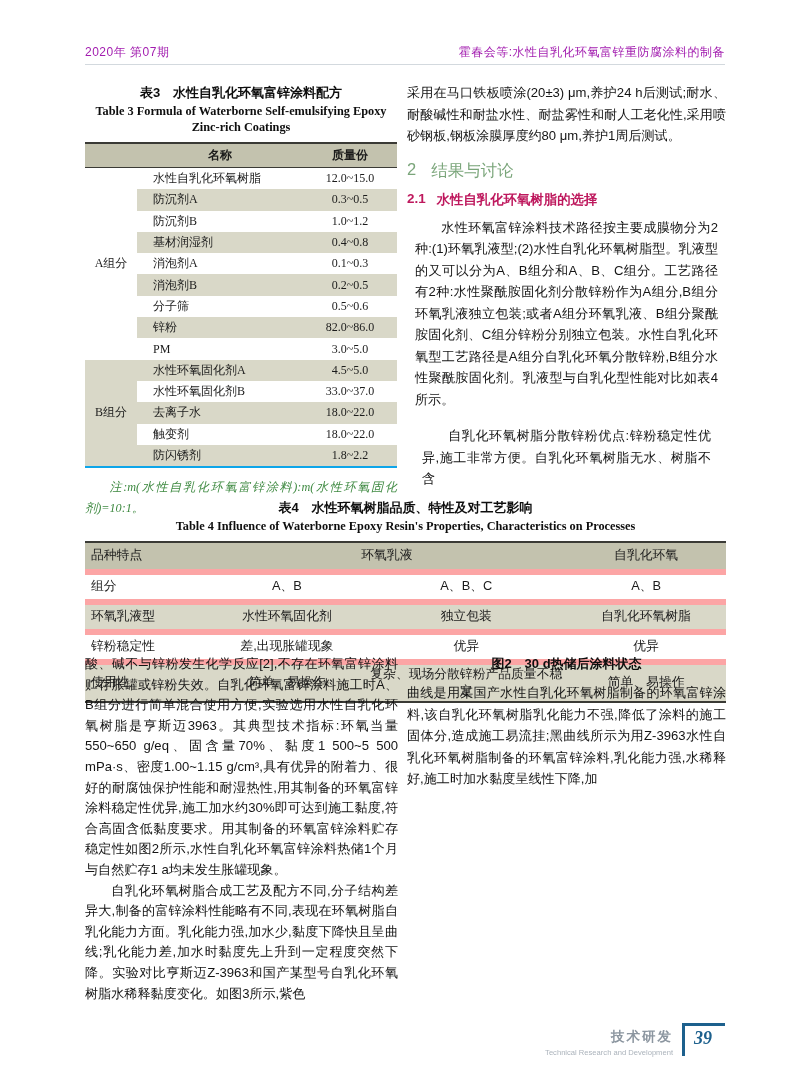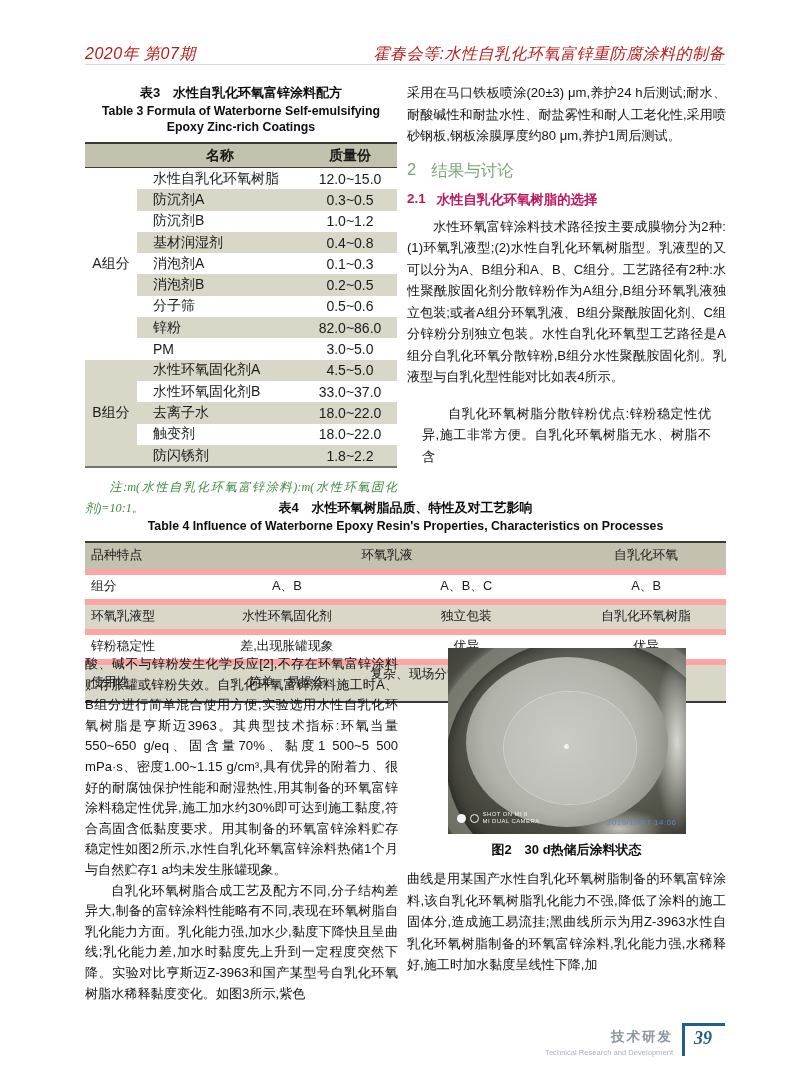--- a/index.html
+++ b/index.html
@@ -4,34 +4,34 @@
 <style>
   html,body { margin:0; padding:0; background:#e8e8e8; }
   .page {
     position:relative; width:794px; height:1077px; margin:0 auto;
     background:#ffffff; overflow:hidden;
     font-family:"Liberation Sans", sans-serif; color:#1b1b1b;
   }
   
   .hdr { position:absolute; left:85px; right:69px; top:44px;
          display:flex; justify-content:space-between;
-         font-size:16px; color:#b91c1c; letter-spacing:.5px;font-style:italic; }
+         font-size:12px; color:#a21caf; letter-spacing:.5px; }
   .hdr-rule { position:absolute; left:85px; right:69px; top:64px;
               border-top:1px solid #d3d9de; }
   
   .col-l { position:absolute; left:85px; top:84px; width:312px; }
   .col-r { position:absolute; left:407px; top:82px; width:319px; }
   
   .cap-cn { font-weight:bold; font-size:13px; text-align:center; color:#0e0e0e; line-height:17px; }
   .cap-en { font-weight:bold; font-size:12.3px; text-align:center; color:#0e0e0e;
-            font-family:Liberation Sans, sans-serif; line-height:15.5px; margin-top:3px; }
+            font-family:Liberation Serif, serif; line-height:15.5px; margin-top:3px; }
   
   table { border-collapse:collapse; }
-  .t3 { width:100%; margin-top:7px; font-size:14px;
-        border-top:2px solid #3a3a35; border-bottom:2px solid #737373; }
+  .t3 { width:100%; margin-top:7px; font-size:12px;
+        border-top:2px solid #3a3a35; border-bottom:2px solid #0ea5e9;font-family:Liberation Serif, serif; }
   .t3 thead tr { background:#c3c2ae; border-bottom:1px solid #3a3a35; }
   .t3 th { font-weight:bold; height:21px; }
   .t3 td { height:19.3px; }
   .t3 tbody tr:nth-child(even) { background:#d9d8c8; }
   .t3 .grp { width:50px; text-align:center; background:transparent; }
   .t3 .name { text-align:left; padding-left:16px; }
   .t3 .val { width:92px; text-align:center; }
   .note { margin-top:9px; font-size:12.2px; line-height:21px; color:#3f8a42;
           font-family:"Liberation Serif", serif; font-style:italic;
           text-align:justify; text-indent:2em; }
@@ -179,21 +179,21 @@
   <div class="col-r">
     <p class="para" style="margin:0;">采用在马口铁板喷涂(20±3) μm,养护24 h后测试;耐水、耐酸碱性和耐盐水性、耐盐雾性和耐人工老化性,采用喷砂钢板,钢板涂膜厚度约80 μm,养护1周后测试。</p>
     <div class="sec">
       <span>2</span>
       <span>结果与讨论</span>
     </div>
     <div class="subsec">
       <span>2.1</span>
       <span>水性自乳化环氧树脂的选择</span>
     </div>
-    <p class="para ind" style="margin:0;">水性环氧富锌涂料技术路径按主要成膜物分为2种:(1)环氧乳液型;(2)水性自乳化环氧树脂型。乳液型的又可以分为A、B组分和A、B、C组分。工艺路径有2种:水性聚酰胺固化剂分散锌粉作为A组分,B组分环氧乳液独立包装;或者A组分环氧乳液、B组分聚酰胺固化剂、C组分锌粉分别独立包装。水性自乳化环氧型工艺路径是A组分自乳化环氧分散锌粉,B组分水性聚酰胺固化剂。乳液型与自乳化型性能对比如表4所示。</p>
+    <p class="para ind" style="margin:8px;">水性环氧富锌涂料技术路径按主要成膜物分为2种:(1)环氧乳液型;(2)水性自乳化环氧树脂型。乳液型的又可以分为A、B组分和A、B、C组分。工艺路径有2种:水性聚酰胺固化剂分散锌粉作为A组分,B组分环氧乳液独立包装;或者A组分环氧乳液、B组分聚酰胺固化剂、C组分锌粉分别独立包装。水性自乳化环氧型工艺路径是A组分自乳化环氧分散锌粉,B组分水性聚酰胺固化剂。乳液型与自乳化型性能对比如表4所示。</p>
     <p class="para ind" style="margin:15px;">自乳化环氧树脂分散锌粉优点:锌粉稳定性优异,施工非常方便。自乳化环氧树脂无水、树脂不含</p>
   </div>
 
   <div class="t4wrap">
     <div class="cap-cn">表4　水性环氧树脂品质、特性及对工艺影响</div>
     <div class="cap-en">Table 4   Influence of Waterborne Epoxy Resin's Properties, Characteristics on Processes</div>
     <table class="t4">
       <thead>
         <tr>
           <th class="c1">品种特点</th>
@@ -229,37 +229,20 @@
       </tbody>
     </table>
   </div>
 
   <div class="bl">
     <p class="para" style="margin:0;">酸、碱不与锌粉发生化学反应[2],不存在环氧富锌涂料贮存胀罐或锌粉失效。自乳化环氧富锌涂料施工时A、B组分进行简单混合使用方便,实验选用水性自乳化环氧树脂是亨斯迈3963。其典型技术指标:环氧当量550~650 g/eq、固含量70%、黏度1 500~5 500 mPa·s、密度1.00~1.15 g/cm³,具有优异的附着力、很好的耐腐蚀保护性能和耐湿热性,用其制备的环氧富锌涂料稳定性优异,施工加水约30%即可达到施工黏度,符合高固含低黏度要求。用其制备的环氧富锌涂料贮存稳定性如图2所示,水性自乳化环氧富锌涂料热储1个月与自然贮存1 a均未发生胀罐现象。</p>
     <p class="para ind" style="margin:0;">自乳化环氧树脂合成工艺及配方不同,分子结构差异大,制备的富锌涂料性能略有不同,表现在环氧树脂自乳化能力方面。乳化能力强,加水少,黏度下降快且呈曲线;乳化能力差,加水时黏度先上升到一定程度突然下降。实验对比亨斯迈Z-3963和国产某型号自乳化环氧树脂水稀释黏度变化。如图3所示,紫色</p>
   </div>
 
   <div class="br">
-    <div class="photo">
-      <div class="rim"></div>
-      <div class="rim-hl"></div>
-      <div class="rim-hl2"></div>
-      <div class="surface"></div>
-      <div class="film"></div>
-      <div class="film-dot"></div>
-      <div class="wm">
-        <span class="wm-c1"></span>
-        <span class="wm-c2"></span>
-        <span class="wm-text">
-          <span>SHOT ON MI 8</span><br>
-          <span>MI DUAL CAMERA</span>
-        </span>
-      </div>
-      <div class="ts">2019/11/17 14:06</div>
-    </div>
     <div class="fig-caps">
       <div class="cap-cn">图2　30 d热储后涂料状态</div>
     </div>
     <p class="para" style="margin:10px 0 0 0;">曲线是用某国产水性自乳化环氧树脂制备的环氧富锌涂料,该自乳化环氧树脂乳化能力不强,降低了涂料的施工固体分,造成施工易流挂;黑曲线所示为用Z-3963水性自乳化环氧树脂制备的环氧富锌涂料,乳化能力强,水稀释好,施工时加水黏度呈线性下降,加</p>
   </div>
 
   <div class="ftr">
     <div class="ftr-labels">
       <div class="ftr-cn">技术研发</div>
       <div class="ftr-en">Technical Research and Development</div>

